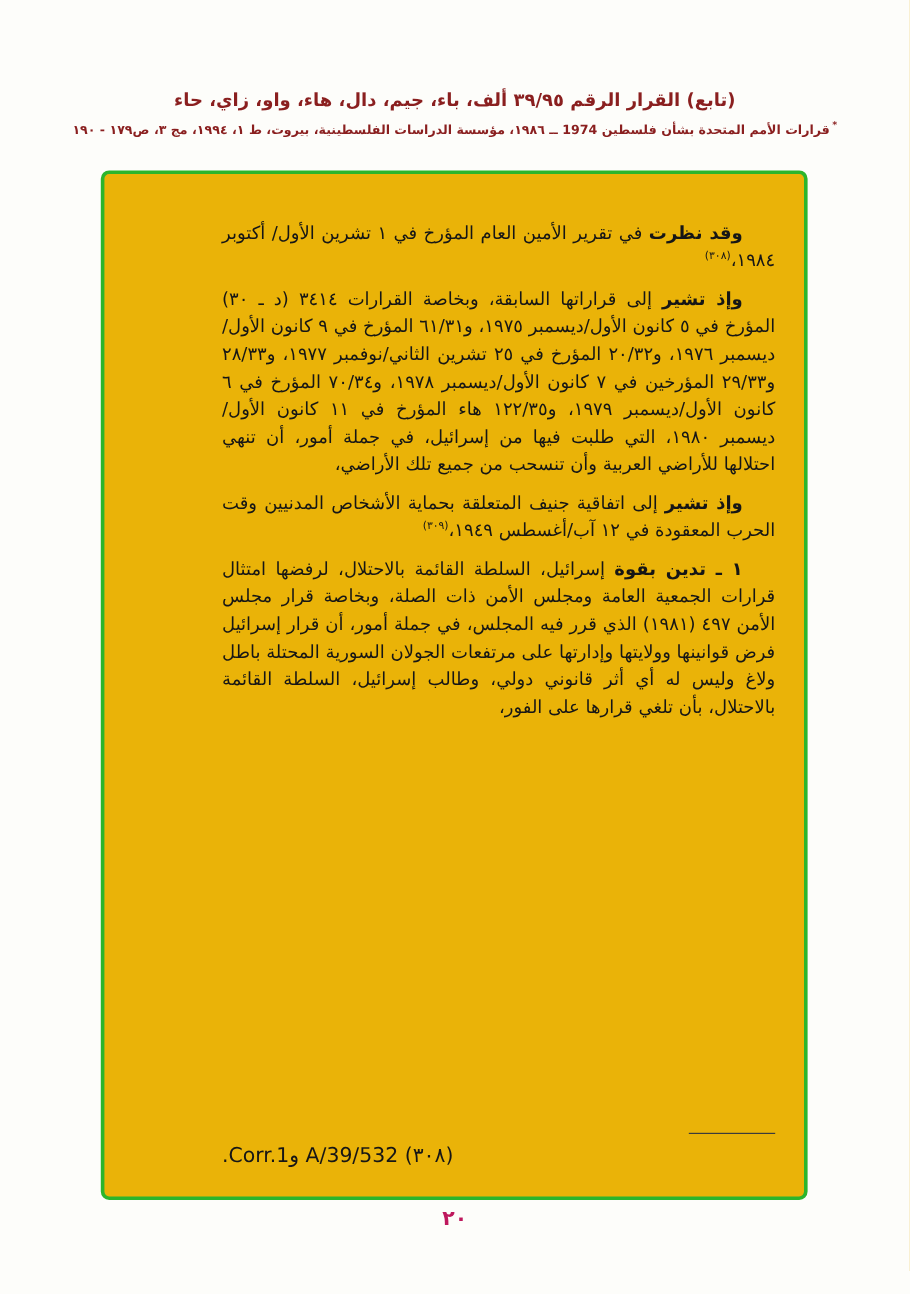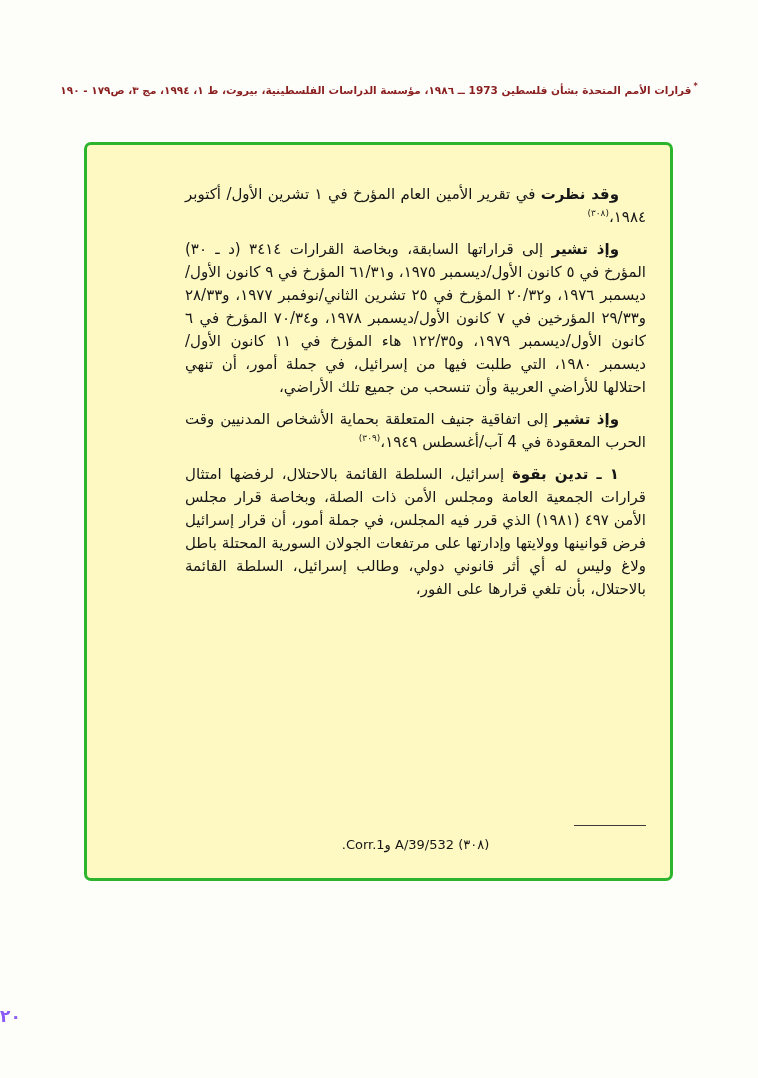--- a/index.html
+++ b/index.html
@@ -38,24 +38,24 @@
   .subtitle-mark {
     font-size: 8px;
     vertical-align: super;
     margin-left: 2px;
   }
   .frame {
     position: absolute;
     left: 84px;
     top: 142px;
     width: 589px;
-    height: 739px;
+    height: 858px;
     border: 3px solid var(--border-green, #2cb52c);
     border-radius: 7px;
-    background: #fef9c3;
+    background: #eab308;
   }
   .content {
     position: absolute;
     top: 38px;
     right: 24px;
     left: 98px;
     direction: rtl;
     text-align: justify;
     color: var(--body-text, #161616);
     font-size: 15px;
@@ -71,67 +71,69 @@
     font-size: 9px;
     vertical-align: super;
     line-height: 0;
   }
   .footnotes {
     position: absolute;
     bottom: 22px;
     right: 24px;
     left: 98px;
     direction: rtl;
-    font-size: 13px;
+    font-size: 17px;
     line-height: 17px;
     color: var(--body-text, #161616);
-    text-align: center;
+    text-align: left;
   }
   .fn-rule {
     width: 72px;
     border-top: 1.5px solid #3c3c3c;
     margin: 0 0 10px auto;
   }
   .footnote {
     padding-right: 30px;
     text-indent: -30px;
     margin-bottom: 3px;
   }
   .fn-marker { white-space: nowrap; }
   .page-number {
     position: absolute;
     top: 1006px;
     left: 0;
     right: 0;
+    text-align: center;
     font-size: 17px;
     font-weight: bold;
-    color: #8b5cf6;
+    color: #be185d;
   }
 </style>
 </head>
 <body>
 
 <div class="page">
 
   <div class="header" dir="rtl">
+    <div class="header-title">(تابع) القرار الرقم ٣٩/٩٥ ألف، باء، جيم، دال، هاء، واو، زاي، حاء</div>
     <div class="header-subtitle">
-      <sup class="subtitle-mark">*</sup><span>قرارات الأمم المتحدة بشأن فلسطين 1973 ــ ١٩٨٦، مؤسسة الدراسات الفلسطينية، بيروت، ط ١، ١٩٩٤، مج ٣، ص١٧٩ - ١٩٠</span>
+      <sup class="subtitle-mark">*</sup><span>قرارات الأمم المتحدة بشأن فلسطين 1974 ــ ١٩٨٦، مؤسسة الدراسات الفلسطينية، بيروت، ط ١، ١٩٩٤، مج ٣، ص١٧٩ - ١٩٠</span>
     </div>
   </div>
 
   <div class="frame">
 
     <div class="content" dir="rtl">
       <p class="para"><b class="para-lead">وقد نظرت</b><span class="para-text"> في تقرير الأمين العام المؤرخ في ١ تشرين الأول/ أكتوبر ١٩٨٤،</span><sup class="fn-ref">(٣٠٨)</sup></p>
 
       <p class="para"><b class="para-lead">وإذ تشير</b><span class="para-text"> إلى قراراتها السابقة، وبخاصة القرارات ٣٤١٤ (د ـ ٣٠) المؤرخ في ٥ كانون الأول/ديسمبر ١٩٧٥، و٦١/٣١ المؤرخ في ٩ كانون الأول/ديسمبر ١٩٧٦، و٢٠/٣٢ المؤرخ في ٢٥ تشرين الثاني/نوفمبر ١٩٧٧، و٢٨/٣٣ و٢٩/٣٣ المؤرخين في ٧ كانون الأول/ديسمبر ١٩٧٨، و٧٠/٣٤ المؤرخ في ٦ كانون الأول/ديسمبر ١٩٧٩، و١٢٢/٣٥ هاء المؤرخ في ١١ كانون الأول/ديسمبر ١٩٨٠، التي طلبت فيها من إسرائيل، في جملة أمور، أن تنهي احتلالها للأراضي العربية وأن تنسحب من جميع تلك الأراضي،</span><sup class="fn-ref"></sup></p>
 
 
 
-      <p class="para"><b class="para-lead">وإذ تشير</b><span class="para-text"> إلى اتفاقية جنيف المتعلقة بحماية الأشخاص المدنيين وقت الحرب المعقودة في 4 آب/أغسطس ١٩٤٩،</span><sup class="fn-ref">(٣٠٩)</sup></p>
+      <p class="para"><b class="para-lead">وإذ تشير</b><span class="para-text"> إلى اتفاقية جنيف المتعلقة بحماية الأشخاص المدنيين وقت الحرب المعقودة في ١٢ آب/أغسطس ١٩٤٩،</span><sup class="fn-ref">(٣٠٩)</sup></p>
 
       <p class="para"><b class="para-lead">١ ـ تدين بقوة</b><span class="para-text"> إسرائيل، السلطة القائمة بالاحتلال، لرفضها امتثال قرارات الجمعية العامة ومجلس الأمن ذات الصلة، وبخاصة قرار مجلس الأمن ٤٩٧ (١٩٨١) الذي قرر فيه المجلس، في جملة أمور، أن قرار إسرائيل فرض قوانينها وولايتها وإدارتها على مرتفعات الجولان السورية المحتلة باطل ولاغ وليس له أي أثر قانوني دولي، وطالب إسرائيل، السلطة القائمة بالاحتلال، بأن تلغي قرارها على الفور،</span><sup class="fn-ref"></sup></p>
     </div>
 
     <div class="footnotes" dir="rtl">
       <div class="fn-rule"></div>
       <p class="footnote"><span class="fn-marker">(٣٠٨)</span><span class="fn-text"> A/39/532 وCorr.1.</span></p>
     </div>
 
   </div>

